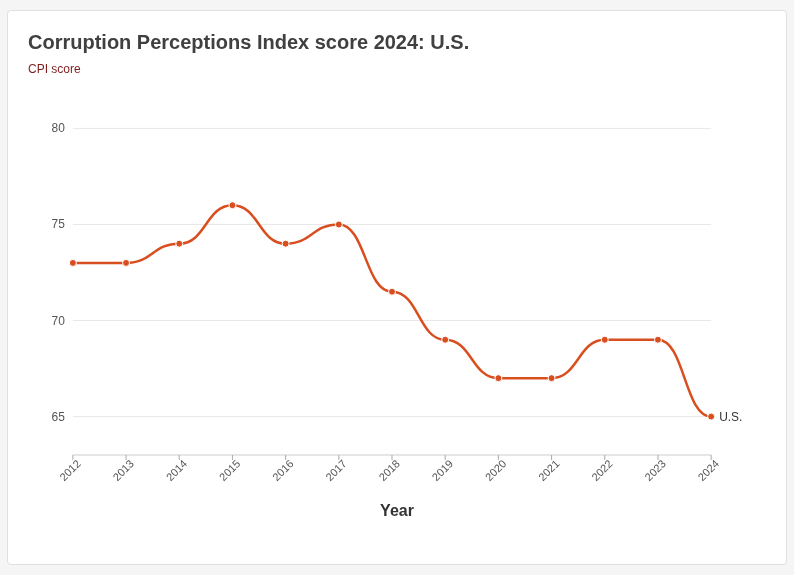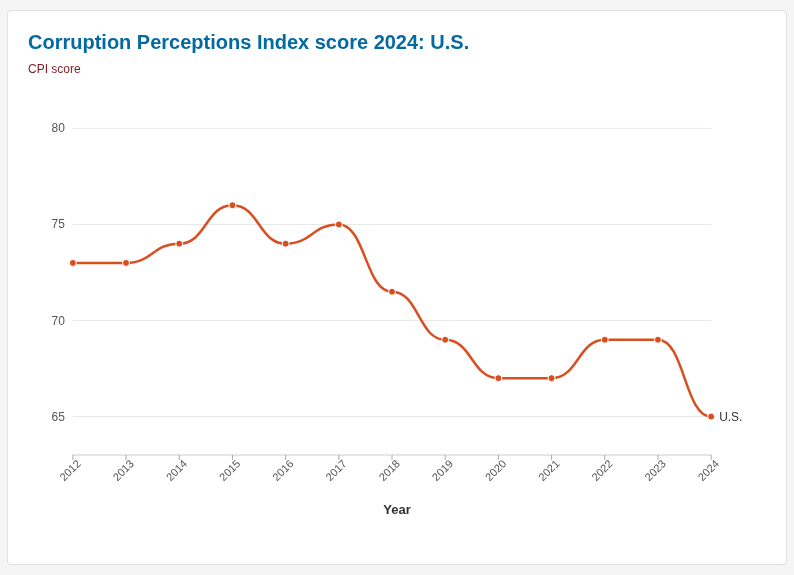--- a/index.html
+++ b/index.html
@@ -17,36 +17,36 @@
       border: 1px solid #e0e0e0;
       border-radius: 4px;
       width: 780px;
       height: 555px;
       padding: 20px 20px 10px 20px;
       position: relative;
     }
     .chart-title {
       font-size: 20px;
       font-weight: bold;
-      color: #0369a1;
+      color: #404040;
       margin-bottom: 8px;
     }
     .y-axis-label {
       font-size: 12px;
       color: #7f1d1d;
       margin-bottom: 4px;
     }
     .chart-area {
       position: relative;
       width: 100%;
       height: 420px;
     }
     .x-axis-label {
       text-align: center;
-      font-size: 13px;
+      font-size: 16px;
       font-weight: bold;
       color: #333;
       margin-top: 2px;
     }
     svg.chart-svg {
       width: 100%;
       height: 100%;
     }
   </style>
 </head>

